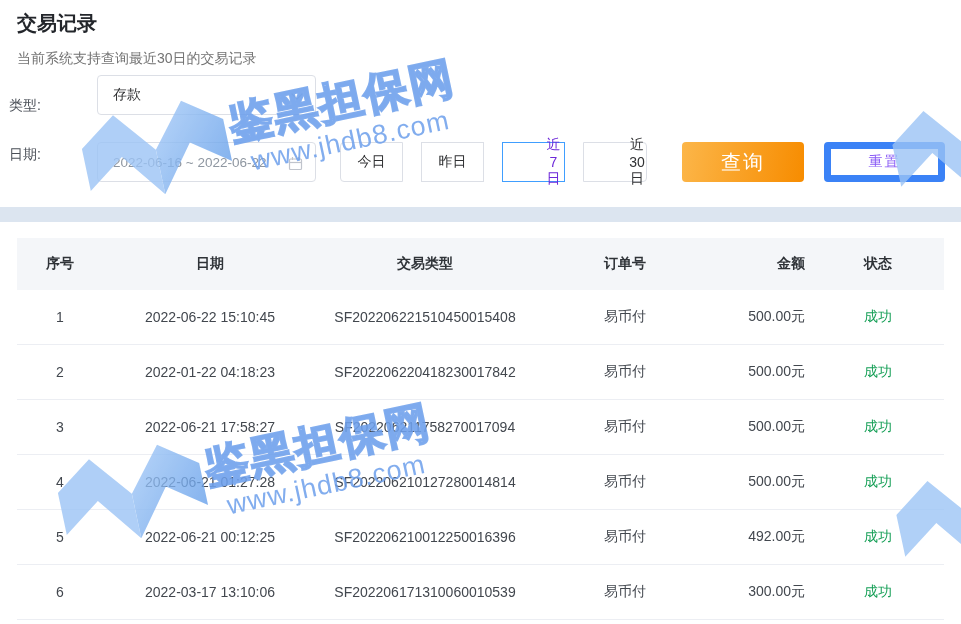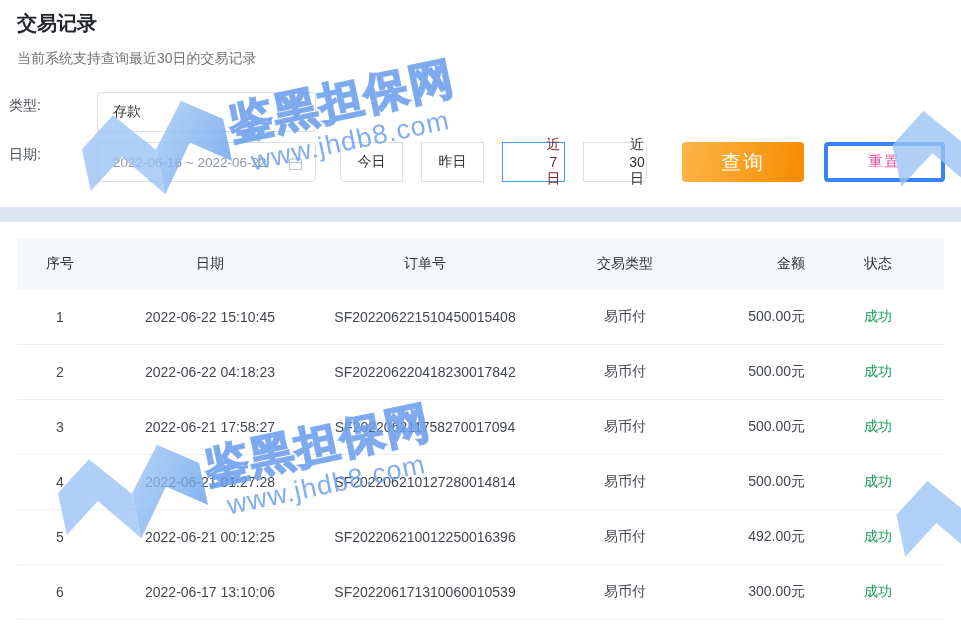--- a/index.html
+++ b/index.html
@@ -9,21 +9,21 @@
     background:#fff; font-family:"Liberation Sans", sans-serif; color:#303133;
   }
   .page-title { position:absolute; left:17px; top:10px; font-size:20px; font-weight:700; color:#23262b; }
   .page-subtitle { position:absolute; left:17px; top:50px; font-size:14px; color:#737373; }
 
   .flabel { position:absolute; font-size:14px; color:#4a4f57;text-align:right; }
   .type-label { left:9px; top:97px; }
   .date-label { left:9px; top:146px; }
 
   .select-box {
-    position:absolute; left:97px; top:92px; width:219px; height:40px;
+    position:absolute; left:97px; top:75px; width:219px; height:40px;
     border:1px solid #dcdfe6; border-radius:4px; background:#fff;
     display:flex; align-items:center; padding:0 30px 0 15px; font-size:14px; color:#303133;
     cursor:pointer;
   }
   .chev {
     position:absolute; right:14px; top:14px; width:8px; height:8px;
     border-right:1.5px solid #c0c4cc; border-bottom:1.5px solid #c0c4cc;
     transform:rotate(45deg);
   }
   .date-input {
@@ -36,42 +36,42 @@
 
   .range-group { position:absolute; left:340px; top:142px; display:flex;gap:19px; }
   .range-btn {
     height:40px; background:#fff; border:1px solid #dcdfe6; margin-left:-1px;
     font-size:14px; color:#303133; display:flex; align-items:center; justify-content:center;
     cursor:pointer; font-family:inherit; position:relative;
   }
   .range-btn:first-child { margin-left:0; border-radius:4px 0 0 4px; }
   .range-btn:last-child { border-radius:0 4px 4px 0;padding-left:44px; }
   .range-btn.w1 { width:63px; } .range-btn.w2 { width:64px; }
-  .range-btn.active { color:#7f1d1d; border-color:#409eff; z-index:2;padding-left:40px; }
+  .range-btn.active { color:#6d28d9; border-color:#409eff; z-index:2;padding-left:40px; }
 
   .btn-query {
     position:absolute; left:682px; top:142px; width:122px; height:40px; border:none;
     border-radius:4px; background:linear-gradient(100deg,#fcbা49 0%,#fcb649 0%,#f78c00 100%);
     background:linear-gradient(100deg,#fcb649,#f78c00);
     color:#fff; font-size:20px; letter-spacing:2px; cursor:pointer; font-family:inherit;
   }
   .btn-reset {
     position:absolute; left:824px; top:142px; width:121px; height:40px;
-    border:4px solid #3b82f6; border-radius:4px; background:#fff; color:#ec4899;
+    border:7px solid #3b82f6; border-radius:4px; background:#fff; color:#8b5cf6;
     font-size:14px; letter-spacing:2px; cursor:pointer; font-family:inherit;
   }
 
   .band { position:absolute; left:0; top:207px; width:961px; height:15px; background:#dce5f0; }
 
   .table { position:absolute; left:17px; top:238px; width:927px; font-size:14px; }
   .tr {
     display:grid; grid-template-columns:86px 214px 216px 184px 95px 132px;
     align-items:center;
   }
-  .tr.head { height:52px; background:#f4f6f9; color:#2f3338; font-weight:400; }
+  .tr.head { height:52px; background:#f4f6f9; color:#2f3338; font-weight:700; }
   .tr.body { height:55px; background:#fff; border-bottom:1px solid #eceef3; color:#42474e; }
   .td { text-align:center; white-space:nowrap; }
   .td.amount { text-align:right; padding-right:7px; }
   .td.status { color:#18a058; }
 
   
   .wm { position:absolute; display:flex; align-items:center; transform:rotate(-12deg); z-index:50; pointer-events:none; }
   .wm-top { left:80px; top:72px; }
   .wm-bottom { left:56px; top:416px; }
   .wm-texts { margin-left:2px; }
@@ -132,38 +132,38 @@
 
   <button class="btn-query">查询</button>
   <button class="btn-reset">重置</button>
 
   <div class="band"></div>
 
   <div class="table">
     <div class="tr head">
       <div class="td">序号</div>
       <div class="td">日期</div>
+      <div class="td">交易类型</div>
       <div class="td">订单号</div>
-      <div class="td">交易类型</div>
       <div class="td amount">金额</div>
       <div class="td">状态</div>
     </div>
 
     <div class="tr body">
       <div class="td">1</div>
       <div class="td">2022-06-22 15:10:45</div>
       <div class="td">SF202206221510450015408</div>
       <div class="td">易币付</div>
       <div class="td amount">500.00元</div>
       <div class="td status">成功</div>
     </div>
 
     <div class="tr body">
       <div class="td">2</div>
-      <div class="td">2022-06-22 04:18:23</div>
+      <div class="td">2022-01-22 04:18:23</div>
       <div class="td">SF202206220418230017842</div>
       <div class="td">易币付</div>
       <div class="td amount">500.00元</div>
       <div class="td status">成功</div>
     </div>
 
     <div class="tr body">
       <div class="td">3</div>
       <div class="td">2022-06-21 17:58:27</div>
       <div class="td">SF202206211758270017094</div>
@@ -185,21 +185,21 @@
       <div class="td">5</div>
       <div class="td">2022-06-21 00:12:25</div>
       <div class="td">SF202206210012250016396</div>
       <div class="td">易币付</div>
       <div class="td amount">492.00元</div>
       <div class="td status">成功</div>
     </div>
 
     <div class="tr body">
       <div class="td">6</div>
-      <div class="td">2022-06-17 13:10:06</div>
+      <div class="td">2022-03-17 13:10:06</div>
       <div class="td">SF202206171310060010539</div>
       <div class="td">易币付</div>
       <div class="td amount">300.00元</div>
       <div class="td status">成功</div>
     </div>
   </div>
 
   <div class="wm wm-top">
     <svg class="wm-logo" width="150" height="123" viewBox="0 0 112 92">
         <use href="#wm-logo-shape"></use>

